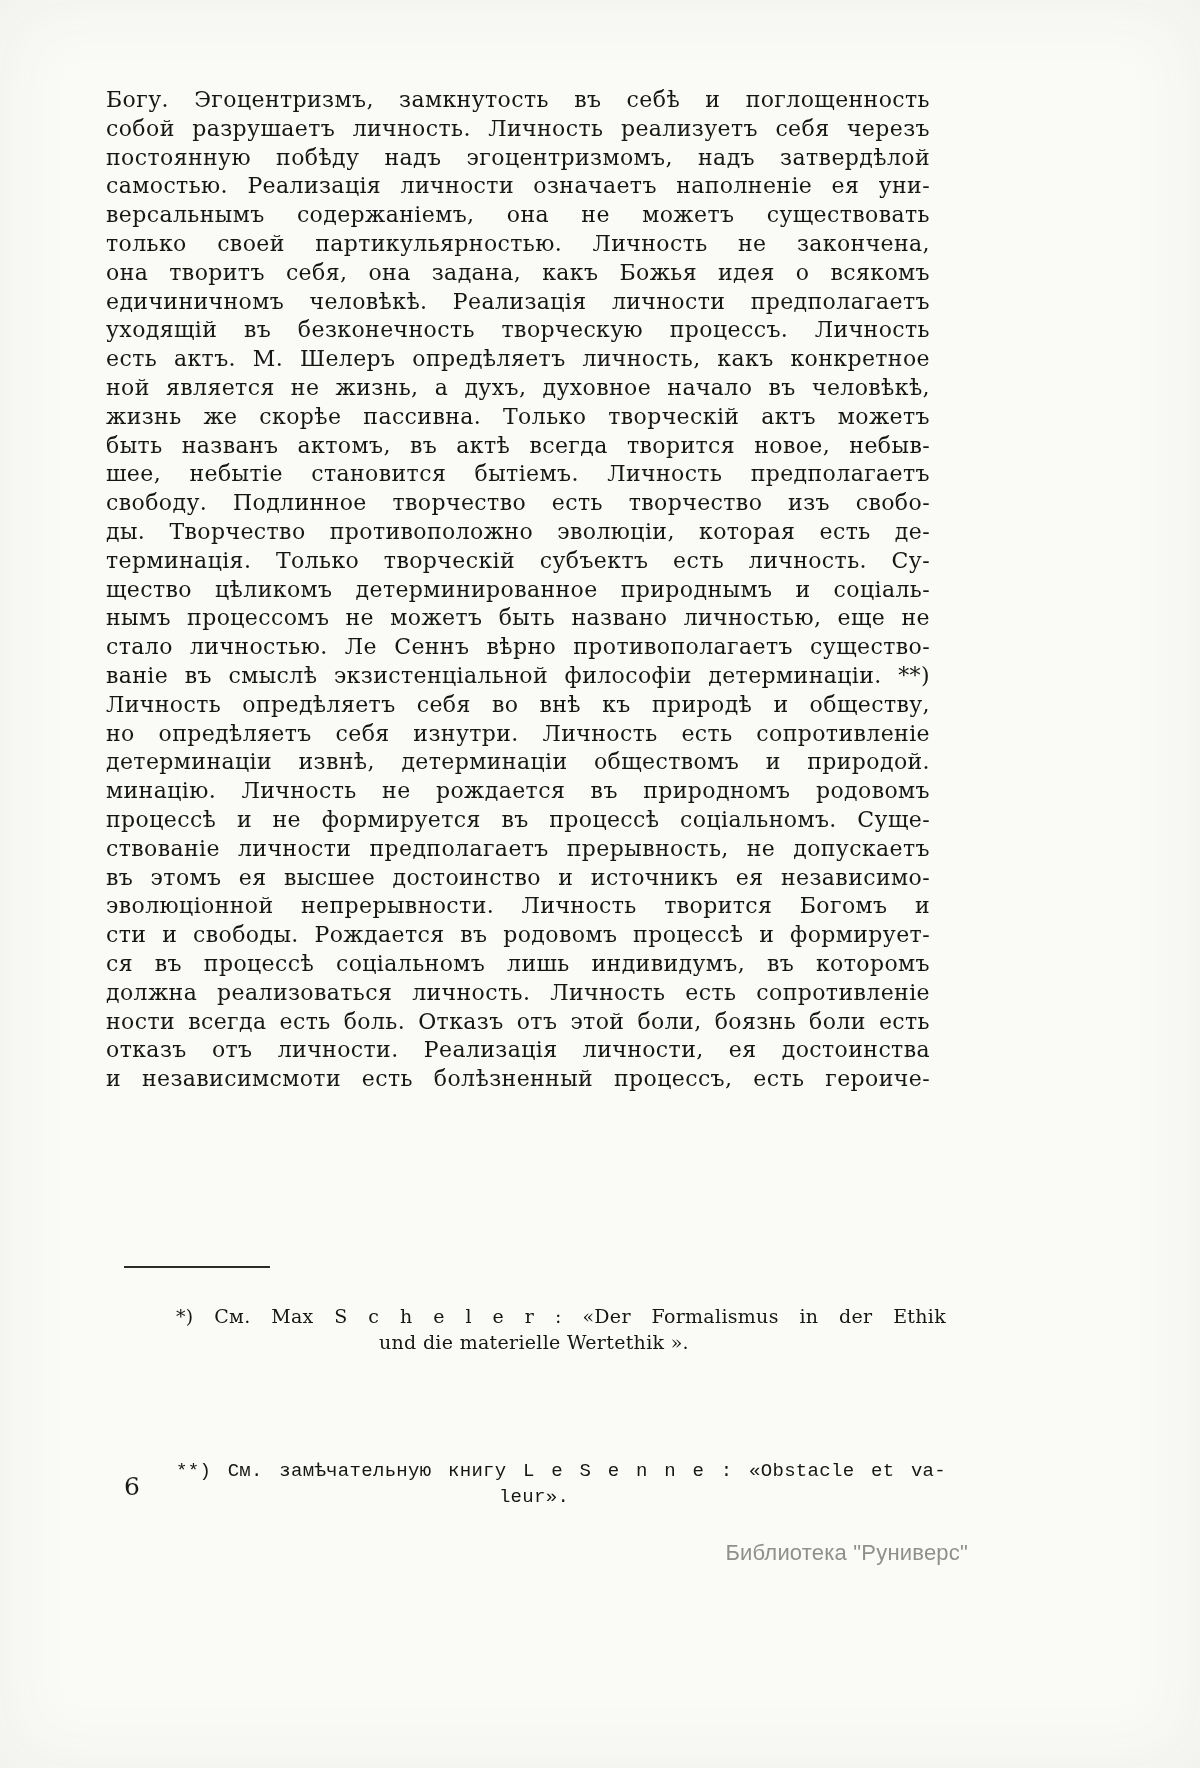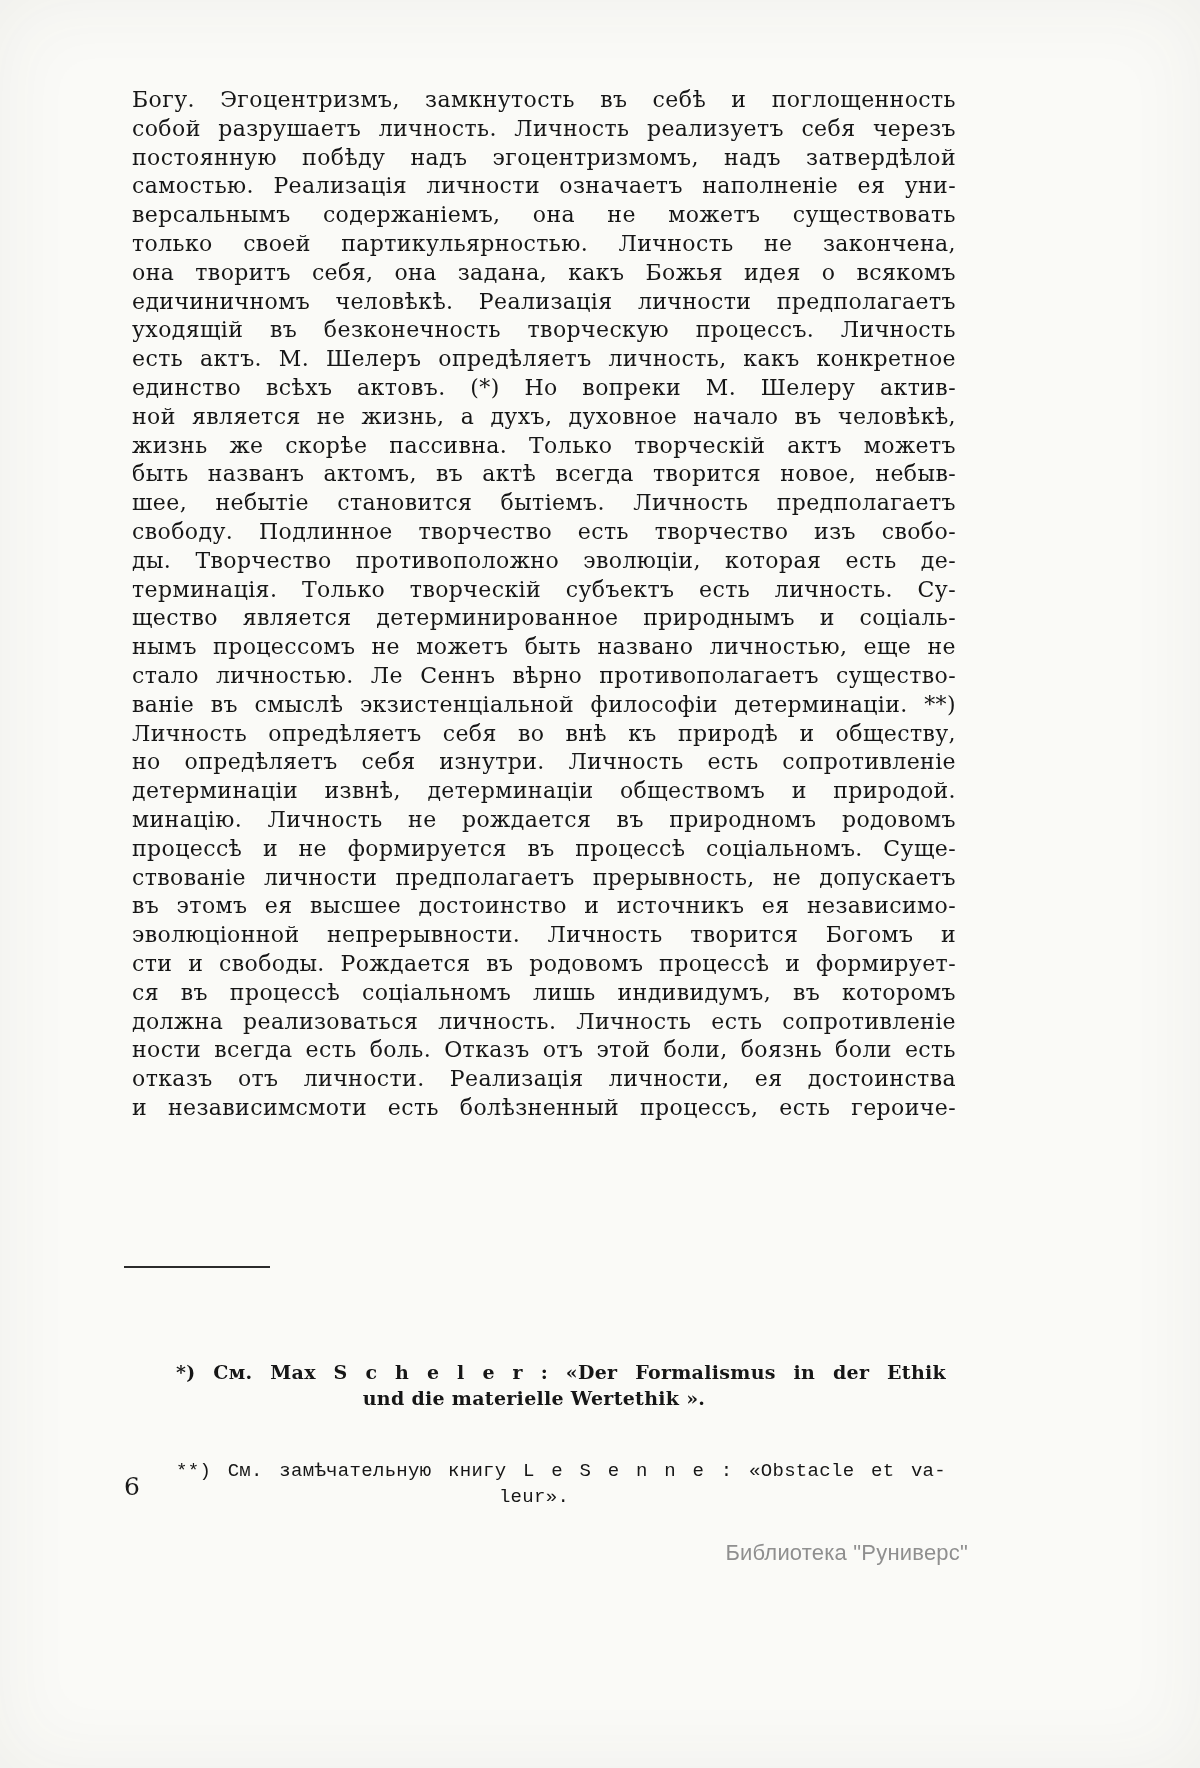--- a/index.html
+++ b/index.html
@@ -7,21 +7,21 @@
   body {
     position:relative;
     background:#fafaf7;
     font-family:"DejaVu Serif","Liberation Serif",serif;
     color:#161616;
     overflow:hidden;
     box-shadow: inset 0 0 80px rgba(60,60,50,0.06);
   }
   .body-text {
     position:absolute;
-    left:132px; top:86px; width:824px;
+    left:106px; top:86px; width:824px;
     font-size:22px;
     line-height:28.8px;
     letter-spacing:0.4px;
   }
   .line { min-height:28.8px; }
   .line.just { text-align:justify; text-align-last:justify; }
   .line.plain { text-align:center; }
   .fn-rule {
     position:absolute;
     left:124px; top:1266px;
@@ -30,21 +30,21 @@
   }
   .footnote {
     position:absolute;
     left:122px; width:824px;
     font-size:19px;
     line-height:26px;
     letter-spacing:0.3px;
   }
   .footnote .line { min-height:26px; }
   .footnote .line:first-child { text-indent:54px; }
-  #footnote-1 { top:1359px;font-weight:bold; }
+  #footnote-1 { top:1303px; }
   #footnote-2 { top:1458px;font-family:Liberation Mono, monospace; }
   .page-number {
     position:absolute;
     left:124px; top:1472px;
     font-size:25px;
     color:#1a1a1a;
   }
   .watermark {
     position:absolute;
     right:232px; top:1540px;
@@ -61,29 +61,28 @@
     <div class="line just">Богу. Эгоцентризмъ, замкнутость въ себѣ и поглощенность</div>
     <div class="line just">собой разрушаетъ личность. Личность реализуетъ себя черезъ</div>
     <div class="line just">постоянную побѣду надъ эгоцентризмомъ, надъ затвердѣлой</div>
     <div class="line just">самостью. Реализація личности означаетъ наполненіе ея уни-</div>
     <div class="line just">версальнымъ содержаніемъ, она не можетъ существовать</div>
     <div class="line just">только своей партикульярностью. Личность не закончена,</div>
     <div class="line just">она творитъ себя, она задана, какъ Божья идея о всякомъ</div>
     <div class="line just">едичиничномъ человѣкѣ. Реализація личности предполагаетъ</div>
     <div class="line just">уходящій въ безконечность творческую процессъ. Личность</div>
     <div class="line just">есть актъ. М. Шелеръ опредѣляетъ личность, какъ конкретное</div>
-    <div class="line just">единство всѣхъ актовъ. (*) Но вопреки М. Шелеру актив-</div>
     <div class="line just">ной является не жизнь, а духъ, духовное начало въ человѣкѣ,</div>
     <div class="line just">жизнь же скорѣе пассивна. Только творческій актъ можетъ</div>
     <div class="line just">быть названъ актомъ, въ актѣ всегда творится новое, небыв-</div>
     <div class="line just">шее, небытіе становится бытіемъ. Личность предполагаетъ</div>
     <div class="line just">свободу. Подлинное творчество есть творчество изъ свобо-</div>
     <div class="line just">ды. Творчество противоположно эволюціи, которая есть де-</div>
     <div class="line just">терминація. Только творческій субъектъ есть личность. Су-</div>
-    <div class="line just">щество является детерминированное природнымъ и соціаль-</div>
+    <div class="line just">щество цѣликомъ детерминированное природнымъ и соціаль-</div>
     <div class="line just">нымъ процессомъ не можетъ быть названо личностью, еще не</div>
     <div class="line just">стало личностью. Ле Сеннъ вѣрно противополагаетъ существо-</div>
     <div class="line just">ваніе въ смыслѣ экзистенціальной философіи детерминаціи. **)</div>
     <div class="line just">Личность опредѣляетъ себя во внѣ къ природѣ и обществу,</div>
     <div class="line just">но опредѣляетъ себя изнутри. Личность есть сопротивленіе</div>
     <div class="line just">детерминаціи извнѣ, детерминаціи обществомъ и природой.</div>
     <div class="line just">минацію. Личность не рождается въ природномъ родовомъ</div>
     <div class="line just">процессѣ и не формируется въ процессѣ соціальномъ. Суще-</div>
     <div class="line just">ствованіе личности предполагаетъ прерывность, не допускаетъ</div>
     <div class="line just">въ этомъ ея высшее достоинство и источникъ ея независимо-</div>

